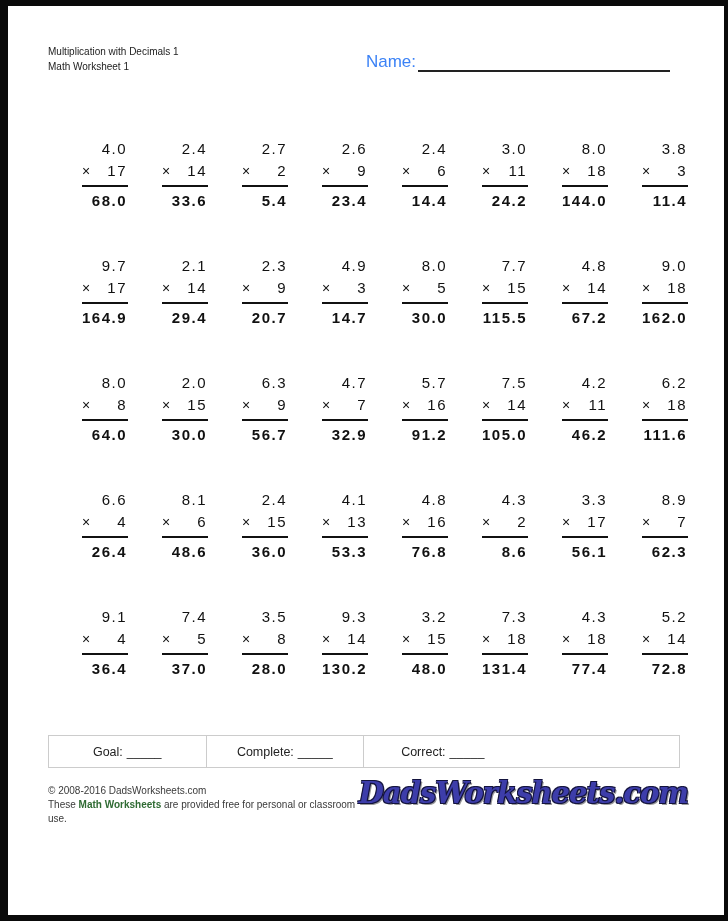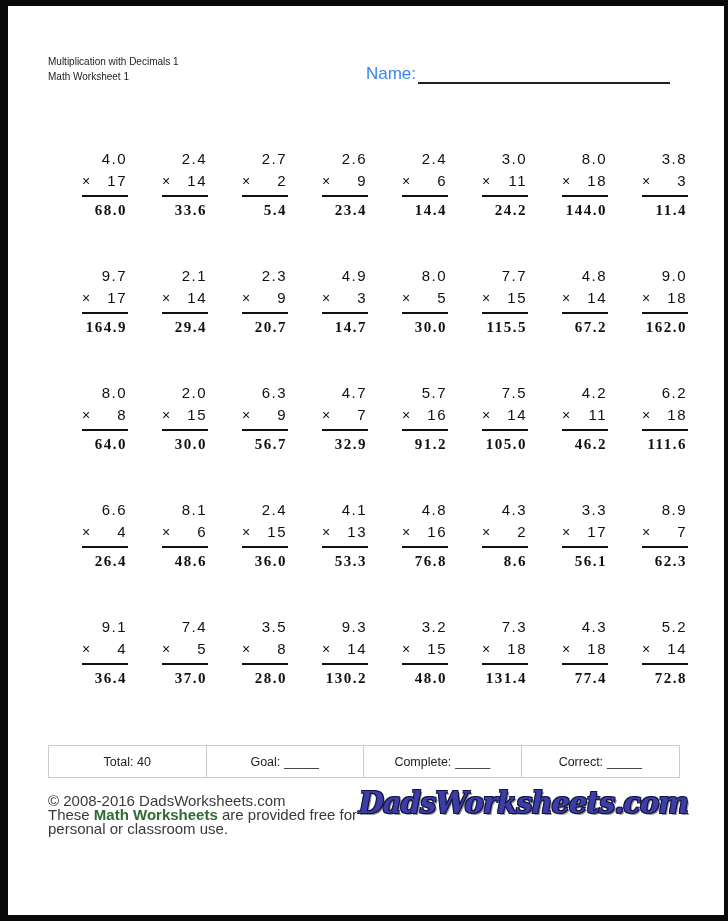--- a/index.html
+++ b/index.html
@@ -8,21 +8,21 @@
   .page {
     width: 728px; height: 921px;
     background: #ffffff;
     border-style: solid; border-color: #0a0a0a;
     border-width: 6px 4px 6px 8px;
     overflow: hidden;
   }
   .content { padding: 0 36px 0 40px; }
 
   
-  .header { display: flex; justify-content: space-between; align-items: flex-end; margin-top: 48px; gap: 28px; }
+  .header { display: flex; justify-content: space-between; align-items: center; margin-top: 38px; gap: 28px; }
   .ws-titles { font-size: 10px; line-height: 15px; color: #222; }
   .name-block { display: flex; align-items: flex-end; margin-top: 6px; margin-right: 18px; }
   .name-label { font-size: 17px; font-weight: normal; color: #3b82f6; }
   .name-line { display: inline-block; width: 252px; border-bottom: 2px solid #222; height: 20px; margin-left: 2px; }
 
   
   .grid {
     margin-top: 64px;
     display: grid;
     grid-template-columns: repeat(8, 1fr);
@@ -36,41 +36,41 @@
   }
   .mult-row {
     display: flex; justify-content: space-between; align-items: baseline;
     gap: 9px; line-height: 22px; padding-bottom: 3px;
   }
   .times { font-size: 14px; font-weight: 400; }
   .multiplier { font-size: 15px; font-weight: 400; letter-spacing: 1.5px; padding-right: 1px; }
   .answer {
     border-top: 2px solid #111;
     font-size: 15px; font-weight: 700; text-align: right;
-    letter-spacing: 1.5px; padding-top: 3px; padding-right: 1px; line-height: 21px; font-family: Liberation Serif, serif;
+    letter-spacing: 1.5px; padding-top: 3px; padding-right: 1px; line-height: 21px;
   }
 
   
   .totals-bar {
     margin-top: 56px; margin-right: 8px;
     display: grid; grid-template-columns: repeat(4, 1fr);
     border: 1px solid #cccccc;
     height: 33px;
   }
   .totals-cell {
     display: flex; align-items: center; justify-content: center;
     font-size: 12.5px; color: #222;
     border-right: 1px solid #cccccc;
   }
   .totals-cell:last-child { border-right: none; }
   .blank-line { margin-left: 4px; letter-spacing: 0; }
 
   
   .footer { display: flex; justify-content: space-between; align-items: flex-start; margin-top: 12px; }
-  .copyright { font-size: 15px; line-height: 14px; color: #3a3a3a; padding-top: 4px; }
+  .copyright { font-size: 10px; line-height: 14px; color: #3a3a3a; padding-top: 4px; }
   .mw-link { font-weight: bold; color: #2f6b33; margin-top: 36px; }
   .logo {
     font-family: "DejaVu Serif", serif;
     font-style: italic; font-weight: bold;
     font-size: 29px; letter-spacing: -1px;
     color: #3d3daa;
     text-shadow:
       -1px -1px 0 #14143e, 1px -1px 0 #14143e,
       -1px  1px 0 #14143e, 1px  1px 0 #14143e,
        2px  2px 0 #9a9a9a;
@@ -452,23 +452,20 @@
         <div class="mult-row">
           <span class="times">×</span>
           <span class="multiplier">14</span>
         </div>
         <div class="answer">72.8</div>
       </div>
     </div>
 
     <div class="totals-bar">
       <div class="totals-cell">
-        <span>Total: 40</span>
-      </div>
-      <div class="totals-cell">
         <span>Goal:</span>
         <span class="blank-line">_____</span>
       </div>
       <div class="totals-cell">
         <span>Complete:</span>
         <span class="blank-line">_____</span>
       </div>
       <div class="totals-cell">
         <span>Correct:</span>
         <span class="blank-line">_____</span>

